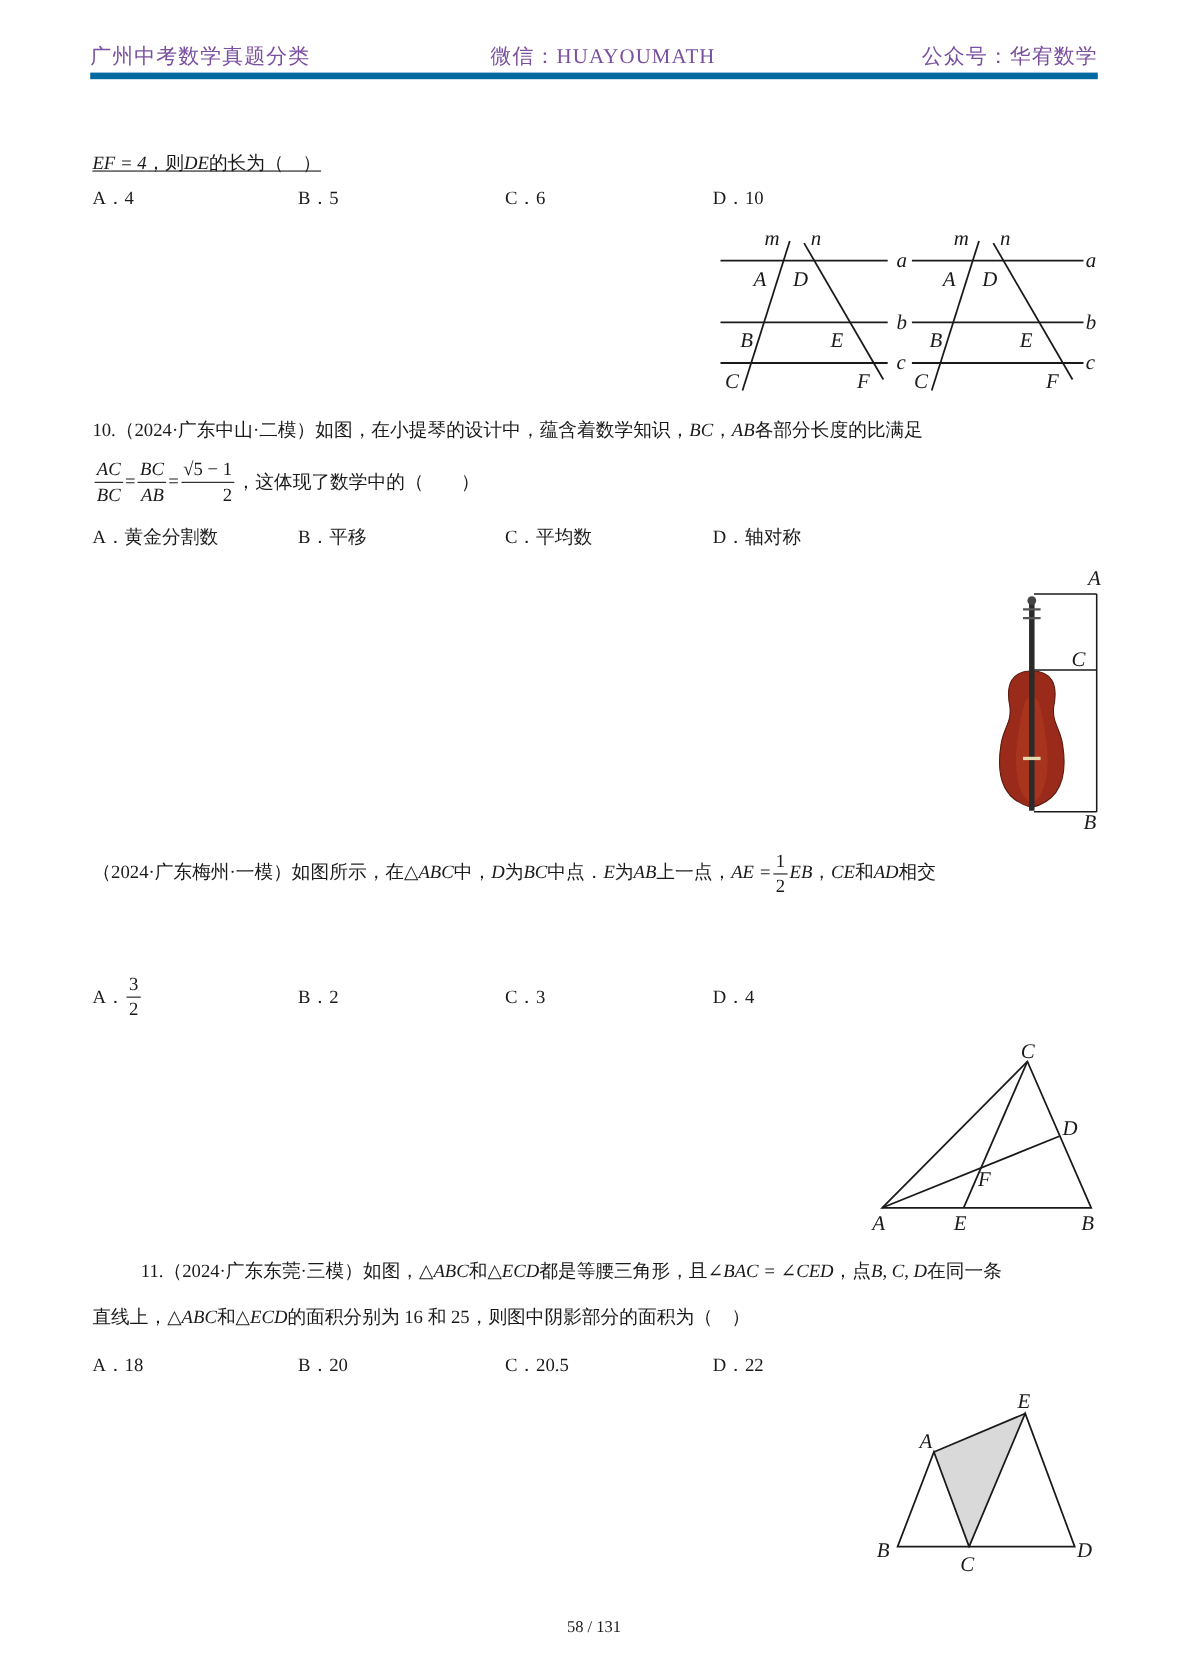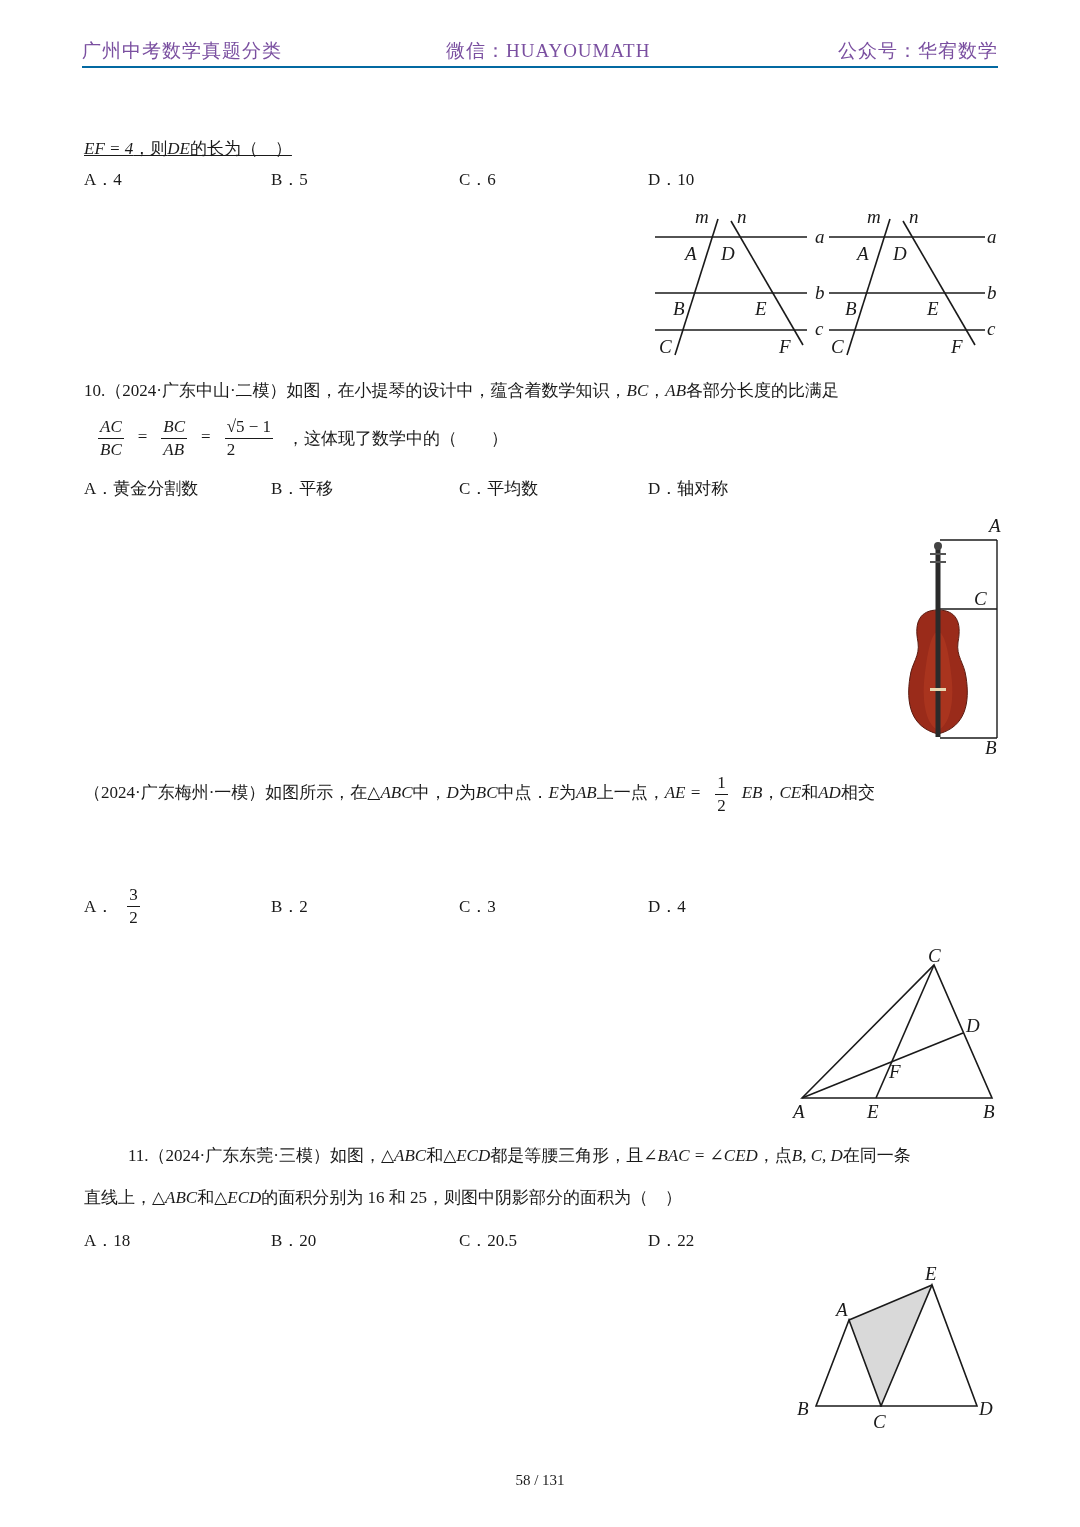--- a/index.html
+++ b/index.html
@@ -1,29 +1,29 @@
 <!DOCTYPE html>
 <html><head>
 <meta charset="utf-8">
 <style>
   html, body { margin: 0; padding: 0; background: #ffffff; }
   body { width: 1080px; height: 1527px; position: relative; overflow: hidden;
          font-family: "Liberation Serif", "DejaVu Serif", serif; color: #1a1a1a; }
   .header { position: absolute; left: 82px; right: 82px; top: 36px; height: 30px;
-            border-bottom: 2px solid #0369a1; }
+            border-bottom: 6px solid #0369a1; }
   .header span { position: absolute; top: 2px; font-size: 19px; color: #7a4fa0; letter-spacing: 1px; }
   .h-left { left: 0; }
   .h-center { left: 364px; }
   .h-right { right: 0; }
   .block { position: absolute; left: 84px; right: 82px; font-size: 17px; line-height: 22px; }
   .line { position: absolute; left: 0; white-space: nowrap; }
   .opts { position: absolute; left: 0; width: 100%; }
   .opt { position: absolute; white-space: nowrap; }
   .math { font-style: italic; }
-  .frac { display: inline-block; vertical-align: middle; text-align: left; font-style: italic; line-height: 22px; margin: 0 14px; }
+  .frac { display: inline-block; vertical-align: middle; text-align: right; font-style: italic; line-height: 22px; margin: 0 2px; }
   .frac .num { display: block; border-bottom: 1px solid #1a1a1a; padding: 0 2px; }
   .frac .den { display: block; padding: 0 2px; }
   .fig { position: absolute; }
   .footer { position: absolute; left: 0; right: 0; top: 1472px; text-align: center; font-size: 15px; }
   svg text { font-family: "Liberation Serif", serif; font-style: italic; font-size: 19px; fill: #1a1a1a; }
 </style>
 </head>
 <body>
 
 <div class="header">

